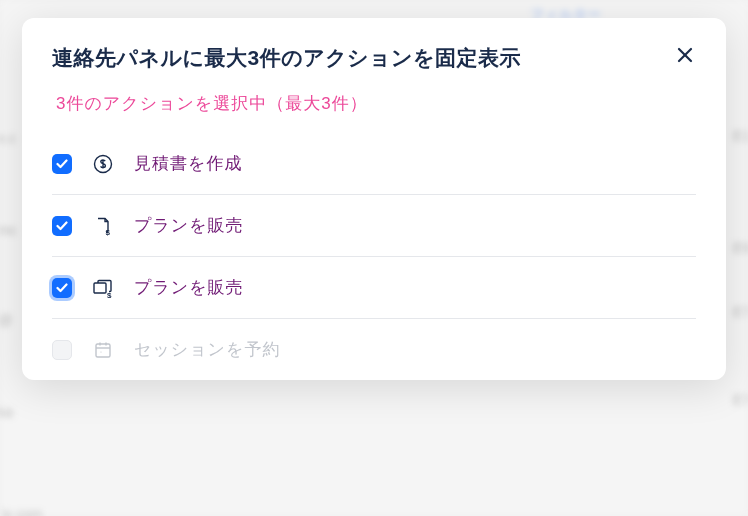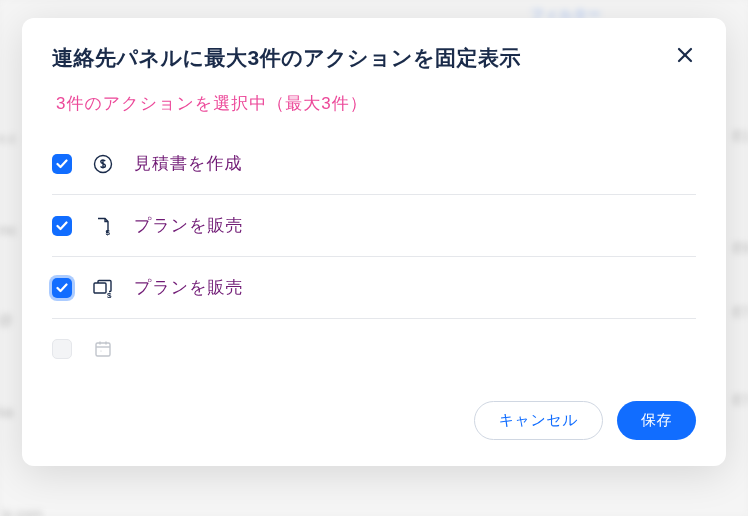--- a/index.html
+++ b/index.html
@@ -220,21 +220,18 @@
       <div class="checkbox disabled"></div>
       <span class="row-icon disabled">
         <svg width="20" height="20" viewBox="0 0 20 20" fill="none" stroke="currentColor" stroke-width="1.4">
             <rect x="3" y="4" width="14" height="13" rx="1.5"></rect>
             <line x1="3" y1="8" x2="17" y2="8"></line>
             <line x1="7" y1="2.5" x2="7" y2="5.5"></line>
             <line x1="13" y1="2.5" x2="13" y2="5.5"></line>
             <circle cx="8" cy="12" r="0.6" fill="currentColor" stroke="none"></circle>
           </svg>
       </span>
+      <span class="row-label disabled">セッションを予約</span>
     </div>
 
   </div>
 
-  <div class="modal-footer">
-    <button class="btn btn-secondary">キャンセル</button>
-    <button class="btn btn-primary">保存</button>
-  </div>
 </div>
 
 </body></html>

